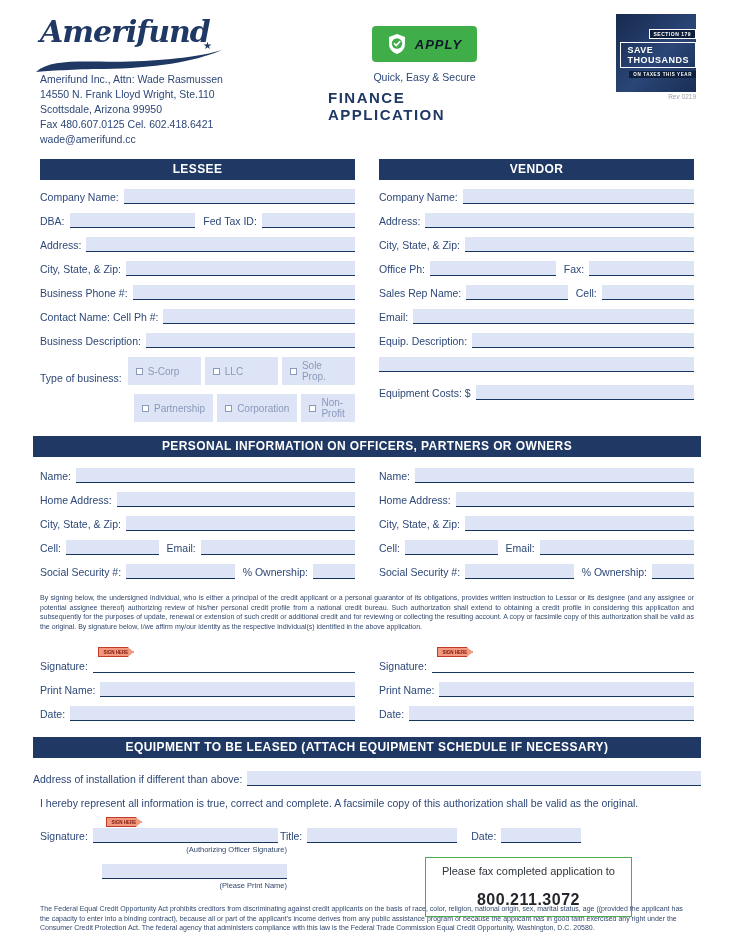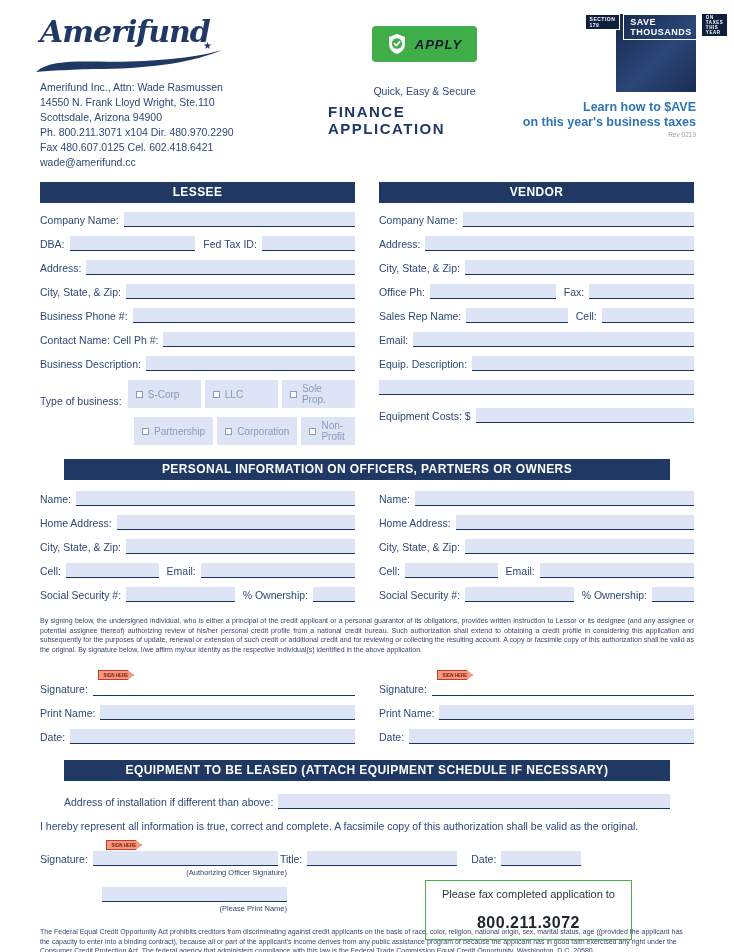--- a/index.html
+++ b/index.html
@@ -10,43 +10,43 @@
     position:relative;
   }
   
   .header { display:flex; padding:14px 38px 0 40px; }
   .h-left { width:288px; }
   .logo-wrap { position:relative; height:58px; width:210px; }
   .logo-text { font-family:"DejaVu Serif", serif; font-style:italic; font-weight:bold;
     font-size:30px; color:#1F3864; letter-spacing:-1px; }
   .logo-star { position:absolute; right:38px; top:26px; color:#1F3864; font-size:10px; }
   .logo-swoosh { position:absolute; left:-6px; top:34px; }
-  .contact { margin-top:8px; font-size:10.5px; line-height:15px; color:#2D4878; }
+  .contact { font-size:10.5px; line-height:15px; color:#2D4878; }
   .h-center { flex:1; display:flex; flex-direction:column; align-items:center; padding-top:12px; }
   .apply-btn { display:flex; align-items:center; gap:8px; background:#3FAE49; border-radius:4px;
     padding:7px 15px; cursor:pointer; }
   .apply-label { color:#0f172a; font-weight:bold; font-size:13px; letter-spacing:1px; font-style:italic; }
-  .tagline { margin-top:23px; font-size:10.5px; color:#2D4878; }
+  .tagline { margin-top:9px; font-size:10.5px; color:#2D4878; }
   .app-title { margin-top:6px; font-size:15px; font-weight:bold; letter-spacing:1.5px; color:#1F3864; }
   .h-right { width:175px; display:flex; flex-direction:column; align-items:flex-end; }
   .banner { width:80px; height:78px; background:linear-gradient(135deg,#17294e 0%,#2a4677 55%,#1a2e55 100%);
-    display:flex; flex-direction:row; align-items:flex-start; justify-content:center; gap:3px; }
+    display:flex; flex-direction:column; align-items:flex-end; justify-content:center; gap:3px; }
   .banner-ribbon { font-size:5px; color:#fff; background:#0e1f3d; border:1px solid #fff;
     padding:1px 4px; letter-spacing:.5px; font-weight:bold; }
   .banner-box { border:1.5px solid #fff; padding:2px 6px; text-align:left; }
   .banner-save { color:#fff; font-weight:bold; font-size:9px; letter-spacing:.5px; }
   .banner-thousands { color:#fff; font-weight:bold; font-size:9px; letter-spacing:.5px; }
   .banner-sub { font-size:4.5px; color:#fff; background:#0e1f3d; padding:1px 4px; letter-spacing:.6px; font-weight:bold; }
   .promo { margin-top:8px; text-align:right; font-weight:bold; font-size:12.5px; color:#2E74B5; line-height:15px; white-space:nowrap; }
   .rev { font-size:6.5px; color:#9AA0AA; text-align:right; margin-top:1px; }
   
   .cols { display:grid; grid-template-columns:1fr 1fr; column-gap:24px; padding:0 40px; margin-top:12px; }
   .bar { background:#1F3864; color:#fff; text-align:center; font-weight:bold; font-size:12px;
     padding:3px 0 4px; letter-spacing:.4px; }
-  .full { padding:0 64px; margin-top:14px; }
+  .full { padding:0 33px; margin-top:14px; }
   .row { display:flex; align-items:flex-end; margin-top:9px; }
   .lbl { white-space:nowrap; font-size:10.5px; color:#2D4878; line-height:13px; }
   .fld { flex:1; height:15px; background:#DCE4F6; border-bottom:1.5px solid #17365D; margin-left:5px; }
   .fld.noflex { flex:none; }
   .lbl2 { margin-left:8px; }
   .chips { display:flex; gap:4px; flex:1; margin-left:6px; }
   .chip { display:flex; align-items:center; gap:5px; background:#DCE4F6; padding:3px 8px;
     font-size:10px; color:#8B99BA; flex:1; cursor:pointer; }
   .chipbox { width:7px; height:7px; border:1px solid #8B99BA; background:#fff; flex:none; }
   
@@ -80,22 +80,21 @@
     <div class="h-left">
       <div class="logo-wrap">
         <span class="logo-text">Amerifund</span><span class="logo-star">★</span>
         <svg class="logo-swoosh" width="190" height="26" viewBox="0 0 190 26">
           <path d="M2,24 C20,8 60,16 110,13 C150,11 175,6 188,2 C160,14 120,20 70,21 C40,21 15,23 2,24 Z" fill="#1F3864"></path>
         </svg>
       </div>
       <div class="contact">
         <div>Amerifund Inc., Attn: Wade Rasmussen</div>
         <div>14550 N. Frank Lloyd Wright, Ste.110</div>
-        <div>Scottsdale, Arizona 94900</div>
-        <div>Ph. 800.211.3071 x104  Dir. 480.970.2290</div>
+        <div>Scottsdale, Arizona 99950</div>
         <div>Fax 480.607.0125  Cel. 602.418.6421</div>
         <div>wade@amerifund.cc</div>
       </div>
     </div>
 
     <div class="h-center">
       <div class="apply-btn">
         <svg width="20" height="22" viewBox="0 0 20 22">
           <path d="M10,1 L18,4 L18,11 C18,16 14.5,19.5 10,21 C5.5,19.5 2,16 2,11 L2,4 Z" fill="#fff"></path>
           <circle cx="10" cy="10.5" r="5.2" fill="#3FAE49"></circle>
@@ -108,24 +107,20 @@
     </div>
 
     <div class="h-right">
       <div class="banner">
         <span class="banner-ribbon">SECTION 179</span>
         <span class="banner-box">
           <div class="banner-save">SAVE</div>
           <div class="banner-thousands">THOUSANDS</div>
         </span>
         <span class="banner-sub">ON TAXES THIS YEAR</span>
-      </div>
-      <div class="promo">
-        <div>Learn how to $AVE</div>
-        <div>on this year's business taxes</div>
       </div>
       <div class="rev">Rev 0219</div>
     </div>
   </div>
 
   <div class="cols">
     <div>
       <div class="bar">LESSEE</div>
       <div class="row">
           <span class="lbl">Company Name:</span>

